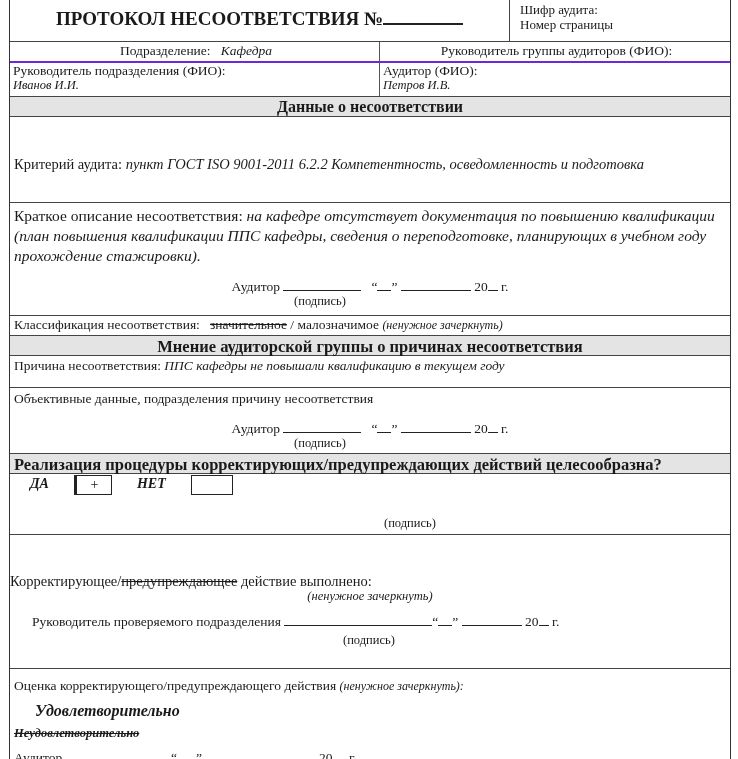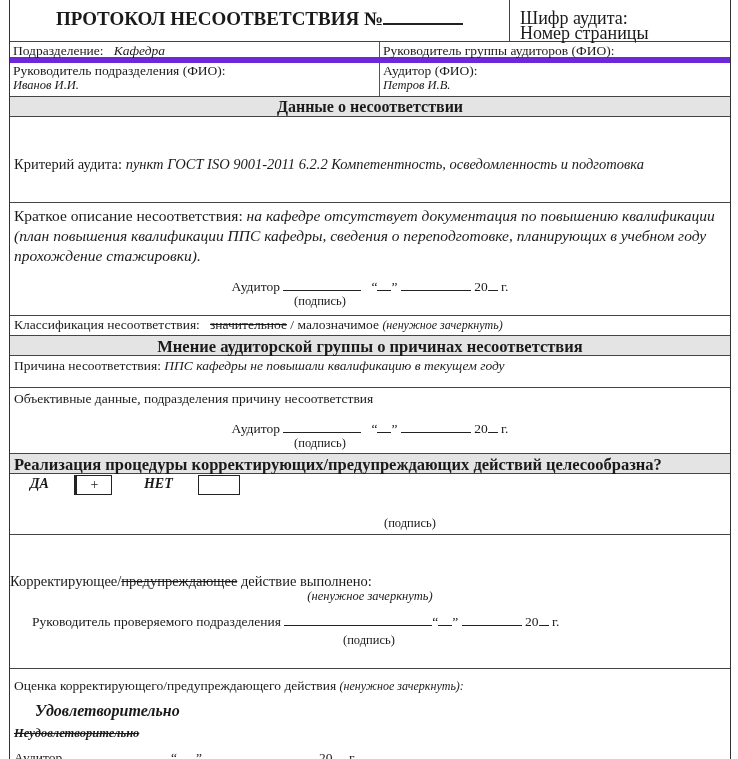--- a/index.html
+++ b/index.html
@@ -8,27 +8,27 @@
     font-family: "Liberation Serif", serif;
     color: #1a1a1a;
     position: relative;
   }
   .doc {
     position: absolute; left: 9px; top: 0; width: 720px;
     border-left: 1.5px solid #333; border-right: 1.5px solid #333;
     height: 759px;
   }
   .row { position: relative; border-bottom: 1.5px solid #444; box-sizing: border-box; }
-  .row.thin { border-bottom: 6px solid #6d28d9; }
+  .row.thin { border-bottom: 2px solid #6d28d9; text-align: center; }
   .hdr { display: flex; height: 42px; }
   .hdr .title {
     flex: 0 0 500px; font-weight: bold; font-size: 19px; text-align: center;
     padding-top: 6px; box-sizing: border-box; border-right: 1px solid #444;
   }
-  .hdr .code { flex: 1; font-size: 18px; line-height: 15px; padding: 11px 0 0 10px; }
+  .hdr .code { flex: 1; font-size: 13px; line-height: 15px; padding: 2px 0 0 10px; }
   .underline-blank { display: inline-block; width: 80px; border-bottom: 2px solid #222; height: 17px; vertical-align: baseline; }
   .split { display: flex; }
   .split .l { flex: 0 0 370px; border-right: 1px solid #555; padding: 1px 0 0 3px; box-sizing: border-box; }
   .split .r { flex: 1; padding: 1px 0 0 3px; box-sizing: border-box; }
   .s13 { font-size: 13.5px; }
   .s14 { font-size: 14.5px; margin-top: 36px; }
   .s15 { font-size: 15.5px; }
   .it { font-style: italic; }
   .bd { font-weight: bold; }
   .section-head {
@@ -134,21 +134,21 @@
   </div>
 
   <div class="row section-head left">
     <span>Реализация процедуры корректирующих/предупреждающих действий целесообразна?</span>
   </div>
 
   <div class="row" style="height:61px;">
     <div style="position:absolute; left:20px; top:1px; font-size:14px;">
       <span class="bd it">ДА</span>
       <span class="box" style="margin-left:22px; border-left-width:3px;">+</span>
-      <span class="bd it" style="margin-left:28px;">НЕТ</span>
+      <span class="bd it" style="margin-left:21px;">НЕТ</span>
       <span class="box" style="margin-left:22px; width:42px;"></span>
     </div>
     <div class="sub" style="position:absolute; left:374px; top:42px;">(подпись)</div>
   </div>
 
   <div class="row" style="height:98px;">
     <div class="s14" style="text-align:left; padding-top:2px;">
       <span>Корректирующее/</span><span class="strike">предупреждающее</span><span> действие выполнено:</span>
     </div>
     <div class="it sub" style="text-align:center; margin-top:-1px;">(ненужное зачеркнуть)</div>

